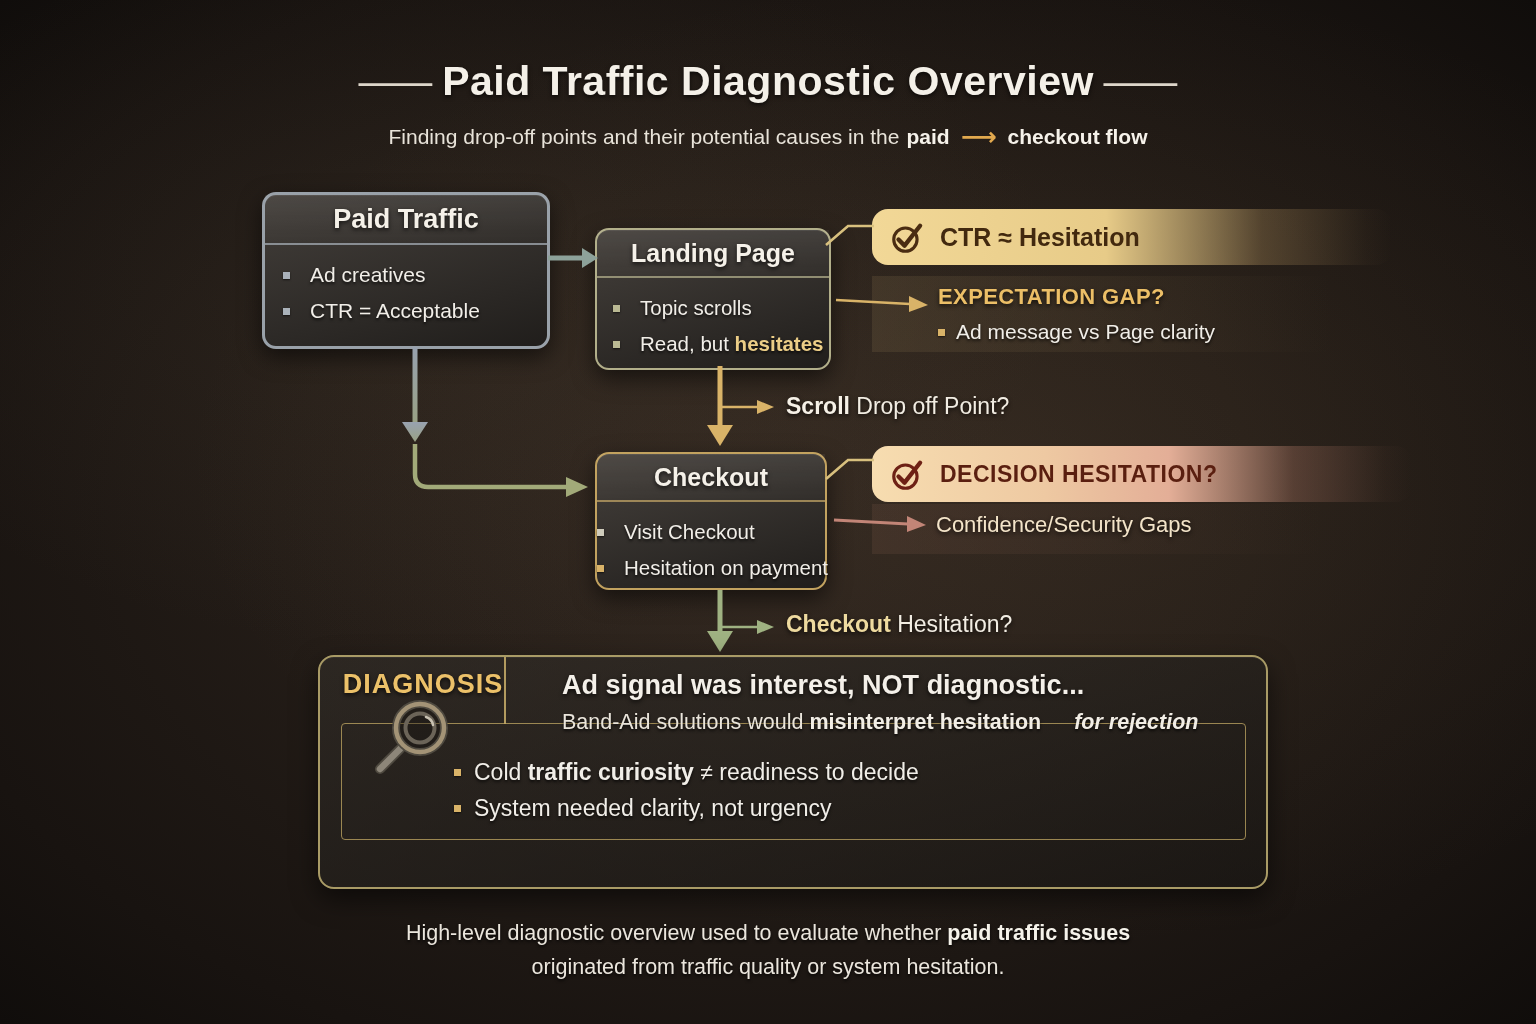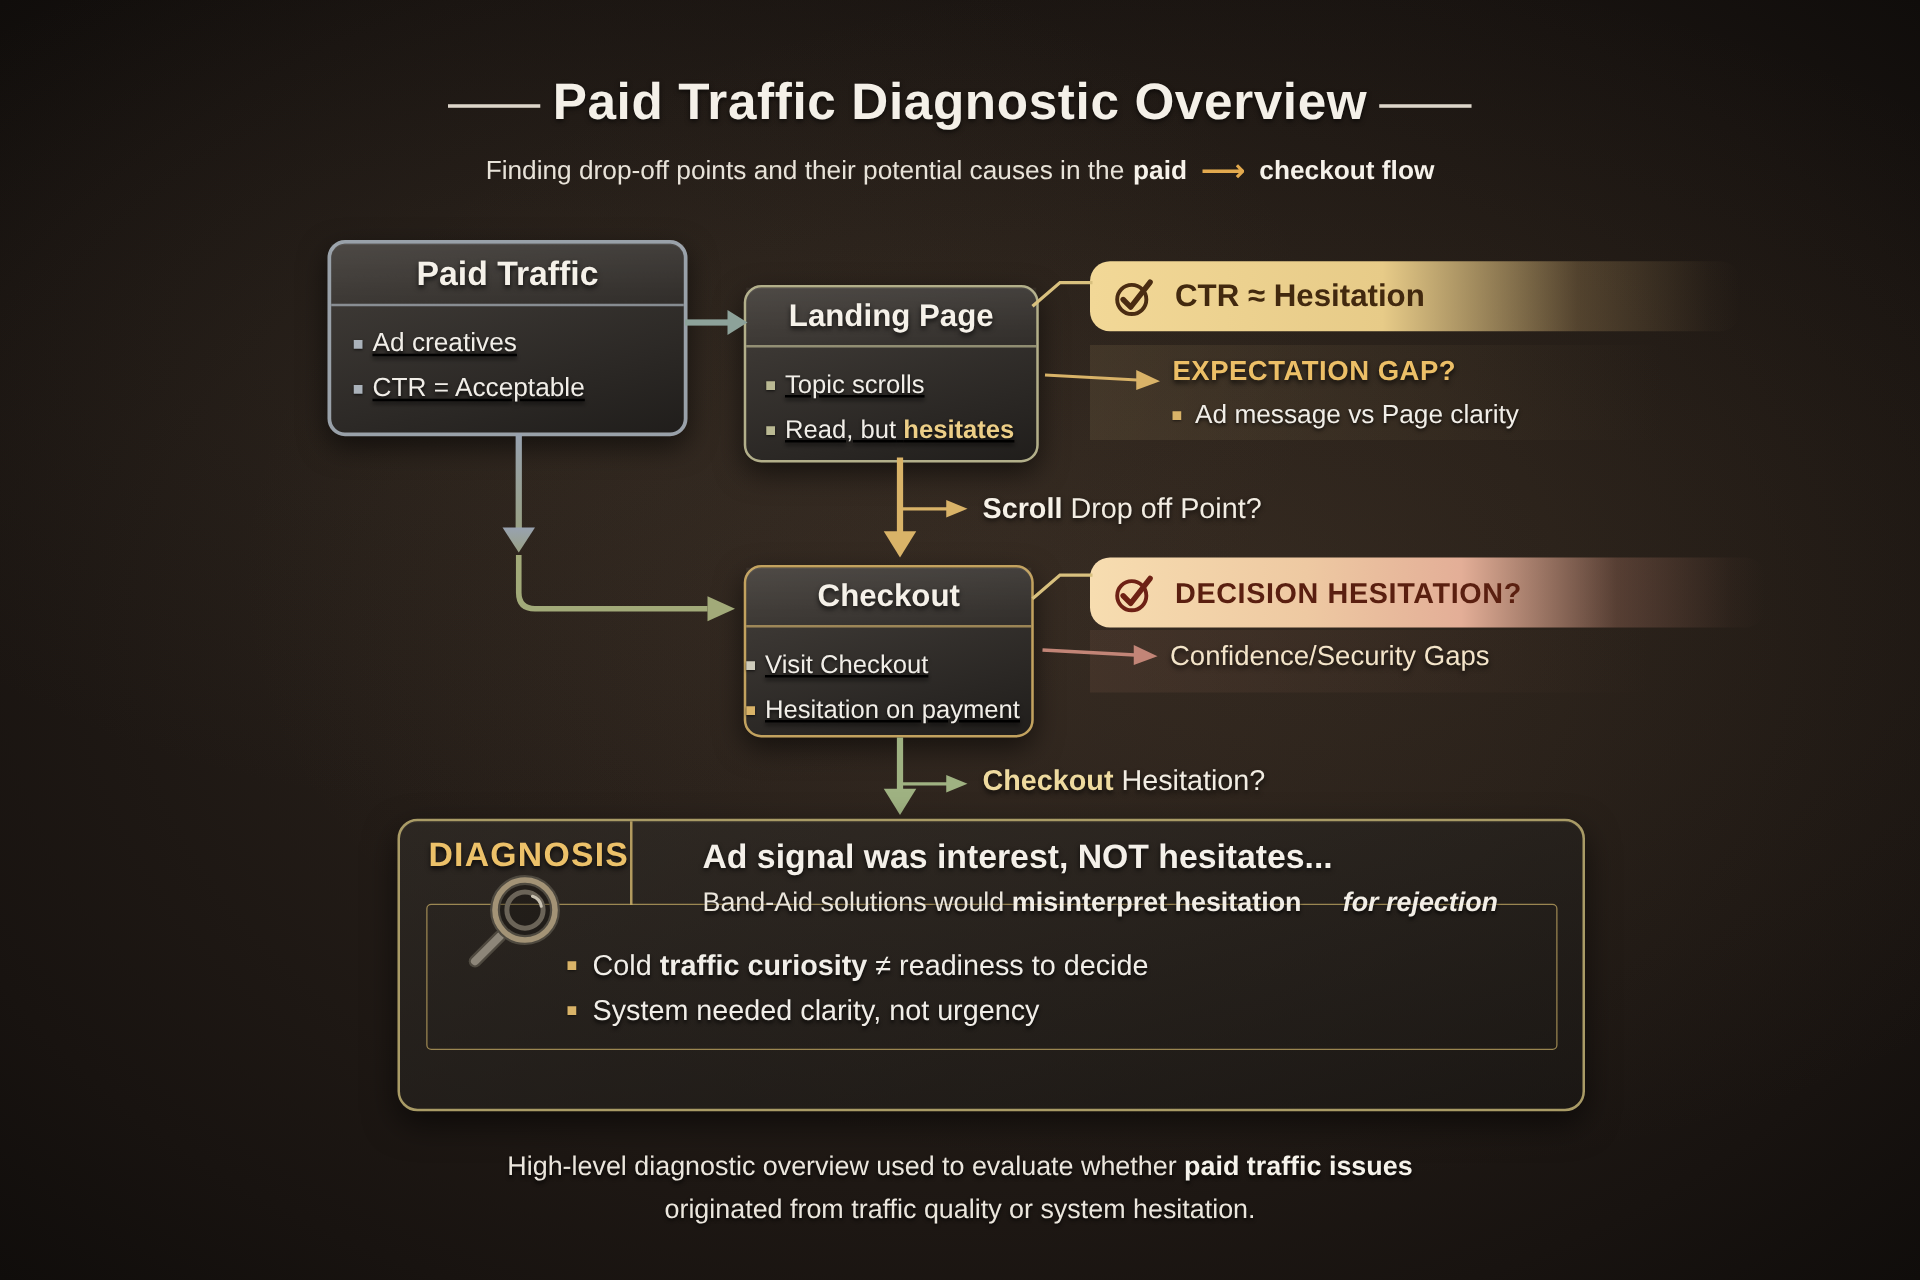--- a/index.html
+++ b/index.html
@@ -34,21 +34,21 @@
     position: absolute; border-radius: 14px;
     background: linear-gradient(165deg, rgba(72,68,64,0.88), rgba(31,29,27,0.94));
     box-shadow: inset 0 1px 0 rgba(255,255,255,0.07), 0 8px 22px rgba(0,0,0,0.55);
   }
   .node-header {
     text-align: center; font-weight: 700; color: #f5f1e9;
     padding: 9px 6px 8px; text-shadow: 0 2px 4px rgba(0,0,0,0.7);
     background: linear-gradient(180deg, rgba(255,255,255,0.05), rgba(255,255,255,0));
   }
   .node-body { padding: 10px 0 6px 18px; }
-  .brow { display: flex; align-items: center; gap: 8px; margin: 8px 0 12px; white-space: nowrap; text-decoration: underline; }
+  .brow { display: flex; align-items: center; gap: 20px; margin: 8px 0 12px; white-space: nowrap; }
   .bsq { width: 7px; height: 7px; flex: 0 0 auto; box-shadow: 0 1px 2px rgba(0,0,0,0.6); }
   .btext { color: #f1eee8; font-size: 21px; text-shadow: 0 2px 3px rgba(0,0,0,0.7); }
 
   #paid-traffic-node { left: 262px; top: 192px; width: 288px; height: 157px; border: 3px solid #99a1a9; }
   #paid-traffic-node .node-header { font-size: 27px; border-bottom: 2px solid rgba(160,168,176,0.75); }
   #paid-traffic-node .bsq { background: #aab2ba; }
 
   #landing-page-node { left: 595px; top: 228px; width: 236px; height: 142px; border: 2.5px solid #b2af8a; }
   #landing-page-node .node-header { font-size: 25px; border-bottom: 2px solid rgba(180,176,140,0.7); }
   #landing-page-node .node-body { padding-left: 16px; }
@@ -300,21 +300,21 @@
       <line x1="30" y1="54" x2="10" y2="74" stroke="#8d8679" stroke-width="6.5" stroke-linecap="round"></line>
       <circle cx="50" cy="33" r="24" fill="rgba(20,18,15,0.35)" stroke="#4f4a40" stroke-width="8"></circle>
       <circle cx="50" cy="33" r="24" fill="none" stroke="#a39376" stroke-width="4.5"></circle>
       <circle cx="50" cy="33" r="14.5" fill="none" stroke="#6b6458" stroke-width="4"></circle>
       <path d="M56 22 q6 2 7 8" fill="none" stroke="#c9c2b2" stroke-width="2.5" stroke-linecap="round"></path>
     </svg>
 
     <div id="diagnosis-line1">
       <span>Ad signal was</span>
       <b>interest, NOT</b>
-      <span>hesitates...</span>
+      <span>diagnostic...</span>
     </div>
     <div id="diagnosis-line2">
       <span>Band-Aid solutions would</span>
       <b>misinterpret hesitation</b>
       <b class="wide-gap">for rejection</b>
     </div>
 
     <div class="diag-brow" id="diagnosis-bullet1">
       <span class="bsq"></span>
       <span class="btext">

